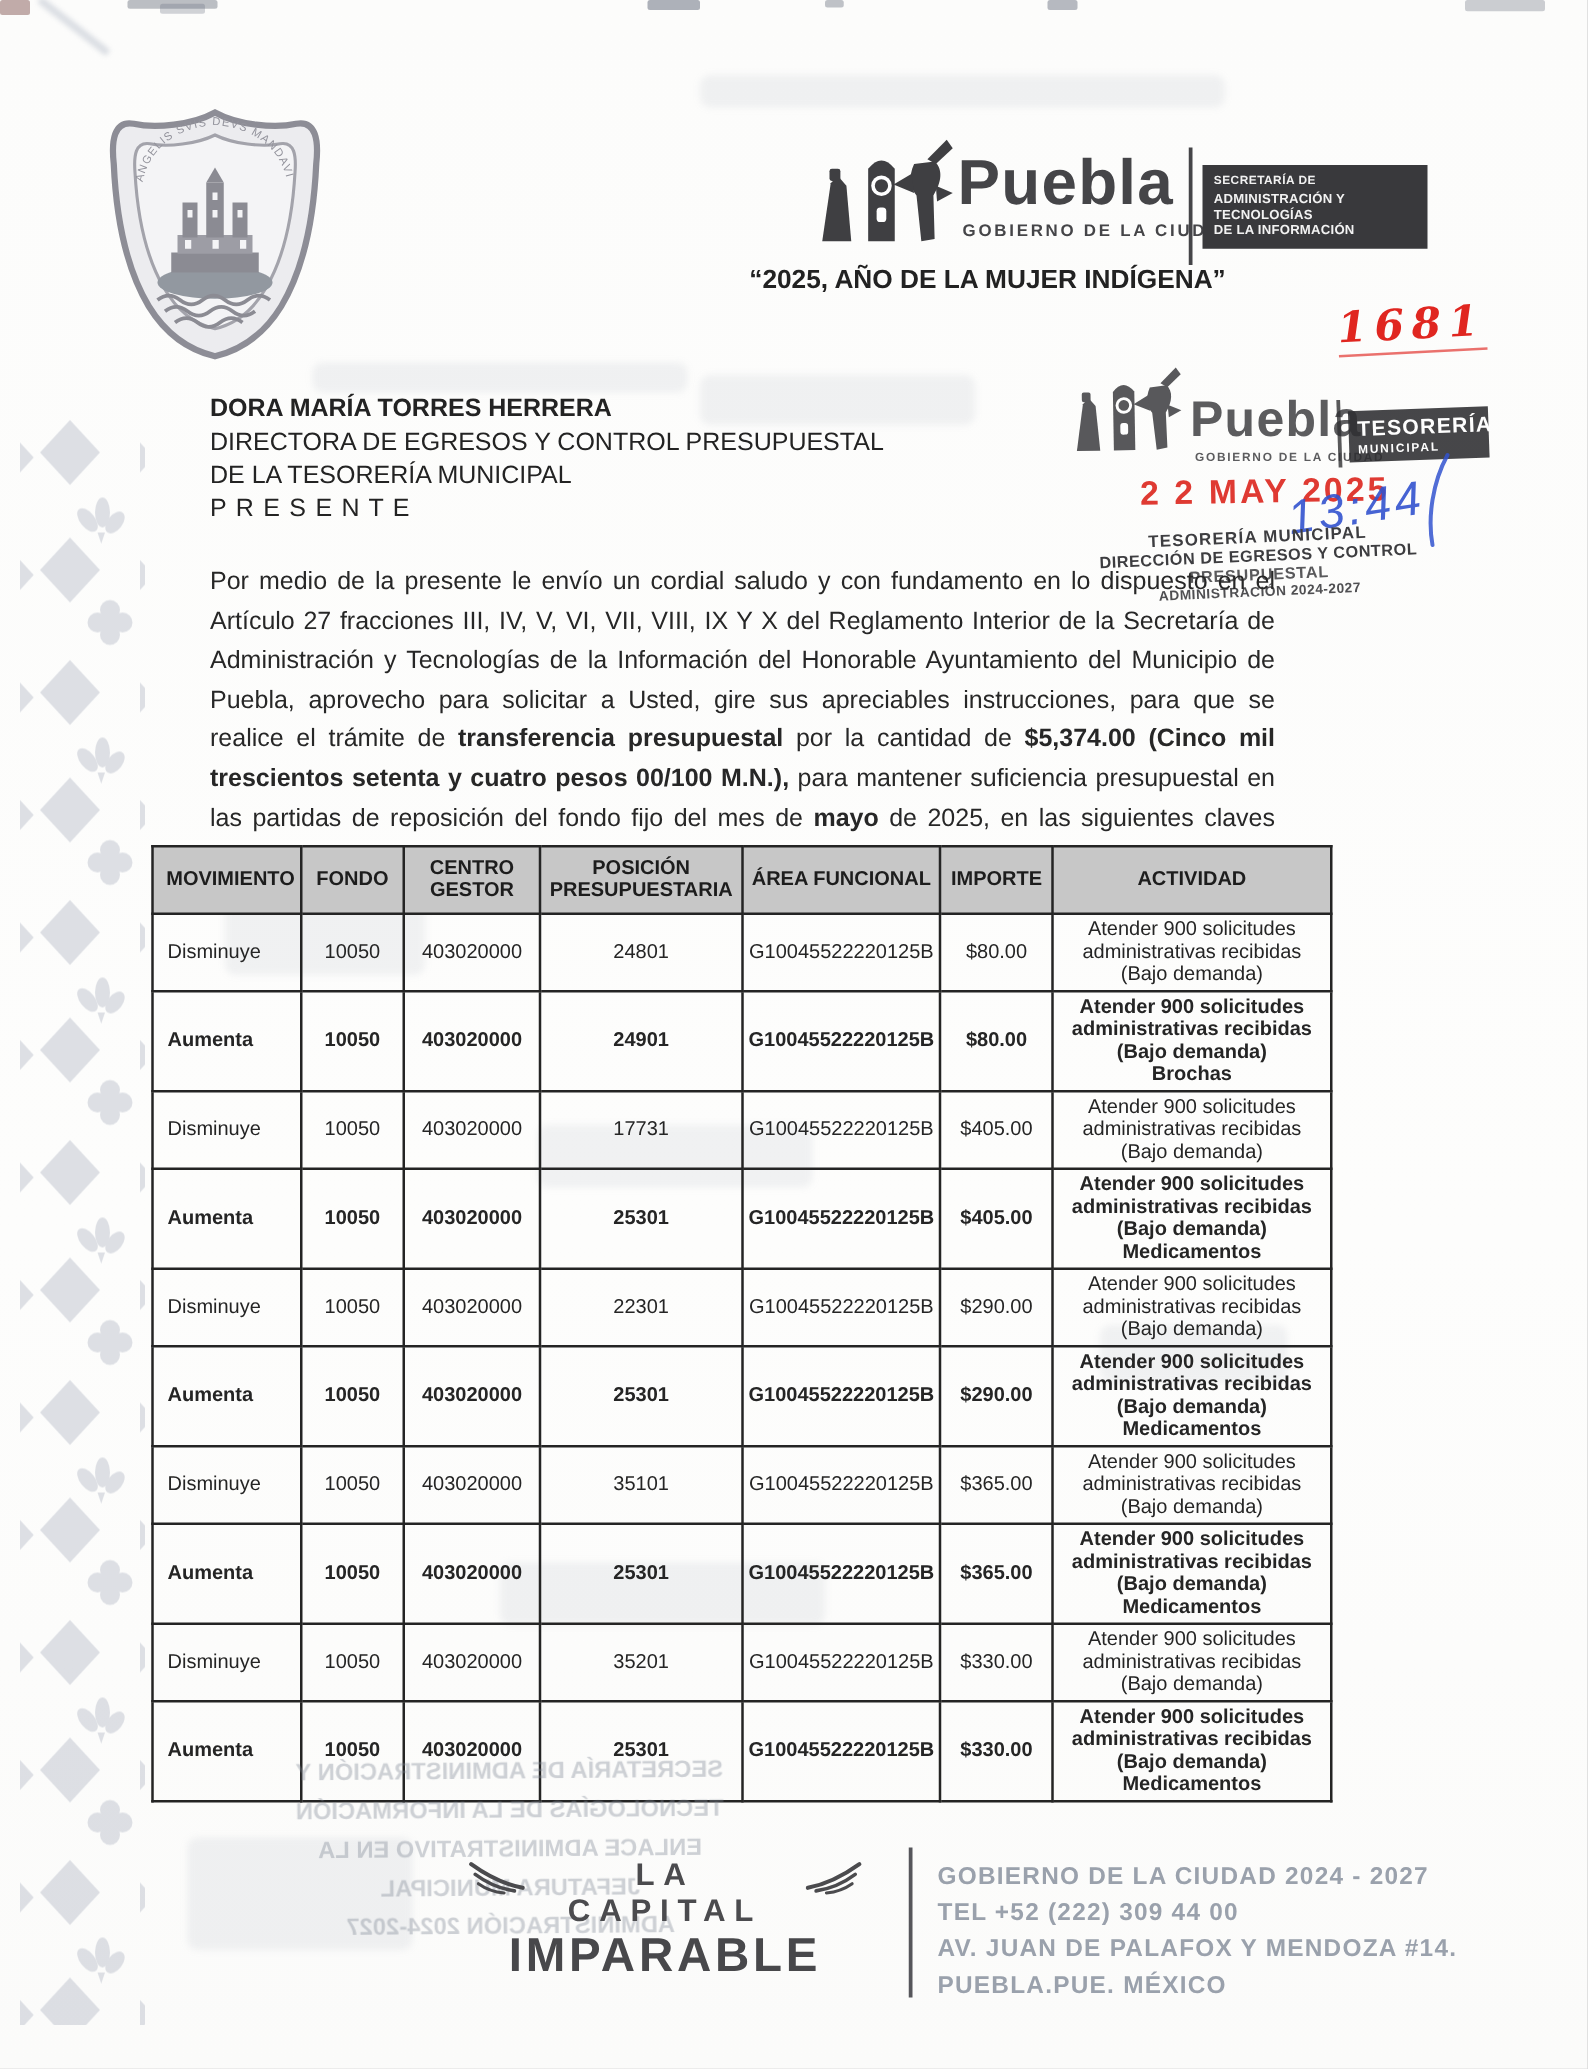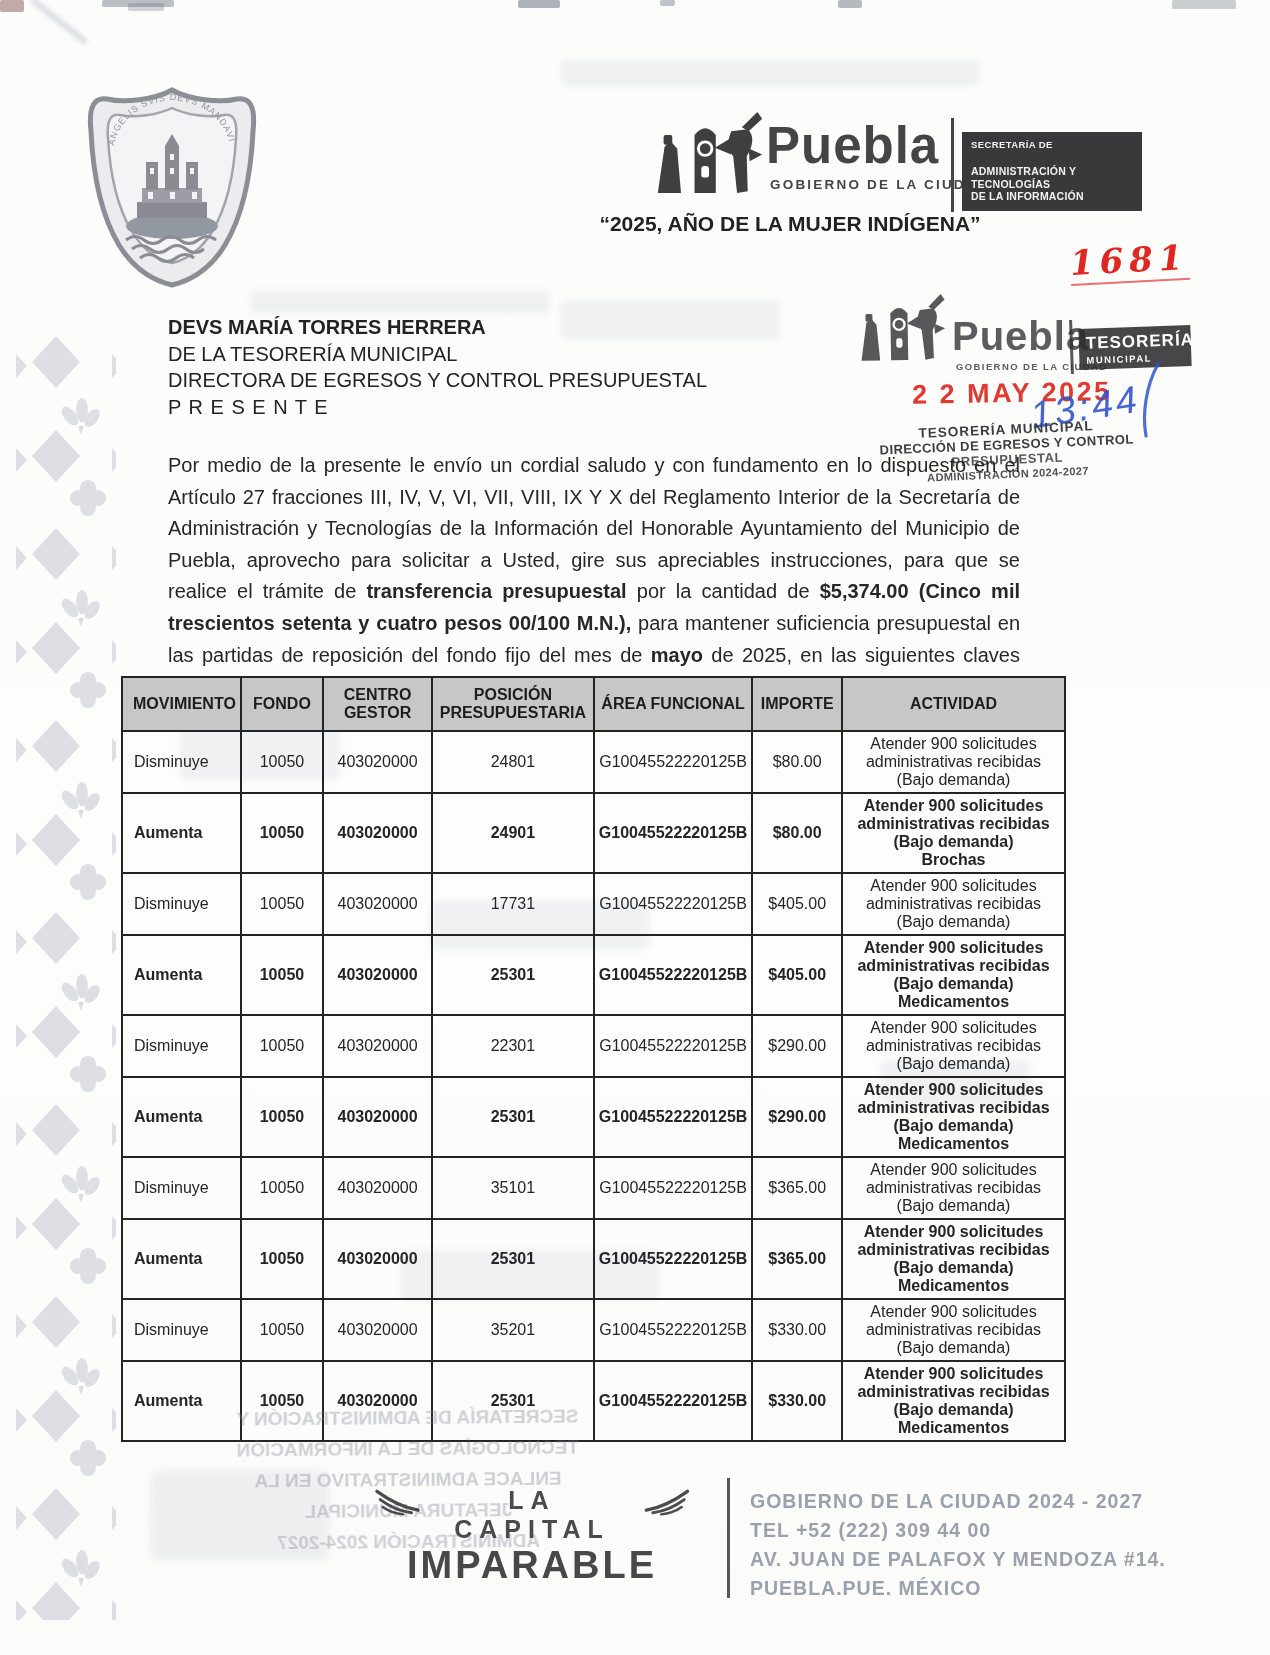--- a/index.html
+++ b/index.html
@@ -20,21 +20,21 @@
 
   
   .coat { left:84px; top:86px; }
 
   
   .brand-skyline { left:652px; top:106px; color:#3f3f42; }
   .brand-wordmark { left:766px; top:116px; font-size:51px; font-weight:bold; color:#454548; letter-spacing:1px; }
   .brand-tagline { left:770px; top:177px; font-size:13.5px; font-weight:bold; color:#454548; letter-spacing:2.2px; }
   .brand-divider { left:951px; top:118px; width:3px; height:94px; background:#454548; }
   .secretaria-box { left:962px; top:132px; width:180px; background:#39393c; color:#f2f2f2; padding:7px 9px 8px; }
-  .secretaria-box .l1 { font-size:9.5px; font-weight:bold; letter-spacing:.4px; margin-bottom:15px; }
+  .secretaria-box .l1 { font-size:9.5px; font-weight:bold; letter-spacing:.4px; margin-bottom:3px; }
   .secretaria-box .l2, .secretaria-box .l3 { font-size:10.5px; font-weight:bold; line-height:12.5px; letter-spacing:.2px; }
 
   .title-block { left:540px; top:210px; width:500px; text-align:center; font-weight:bold; font-size:21px; line-height:28px; color:#222; }
 
   .folio-red { left:1070px; top:240px; font-family:"DejaVu Serif",serif; font-style:italic; font-weight:bold;
     font-size:34px; color:#e02620; letter-spacing:6px; transform:rotate(-3deg); border-bottom:2px solid rgba(224,38,32,.65); padding-bottom:1px; }
 
   .addressee { left:168px; top:314px; font-size:20px; line-height:26.5px; color:#232323; }
   .addressee .name { font-weight:bold; }
   .addressee .presente { letter-spacing:1px; }
@@ -189,23 +189,23 @@
     <div class="l3">DE LA INFORMACIÓN</div>
   </div>
 
   <div class="abs title-block">
     <div>“2025, AÑO DE LA MUJER INDÍGENA”</div>
   </div>
 
   <div class="abs folio-red">1681</div>
 
   <div class="abs addressee">
-    <div class="name">DEVS MARÍA TORRES HERRERA</div>
+    <div class="name">DORA MARÍA TORRES HERRERA</div>
+    <div>DIRECTORA DE EGRESOS Y CONTROL PRESUPUESTAL</div>
     <div>DE LA TESORERÍA MUNICIPAL</div>
-    <div>DIRECTORA DE EGRESOS Y CONTROL PRESUPUESTAL</div>
     <div class="presente">P R E S E N T E</div>
   </div>
 
   <svg class="abs stamp2-skyline" width="94" height="74" viewBox="0 0 120 95" fill="currentColor">
     <use href="#skyline"></use>
   </svg>
   <div class="abs stamp2-wordmark">Puebla</div>
   <div class="abs stamp2-tagline">GOBIERNO DE LA CIUDAD</div>
   <div class="abs stamp2-divider"></div>
   <div class="abs tesoreria-box">

